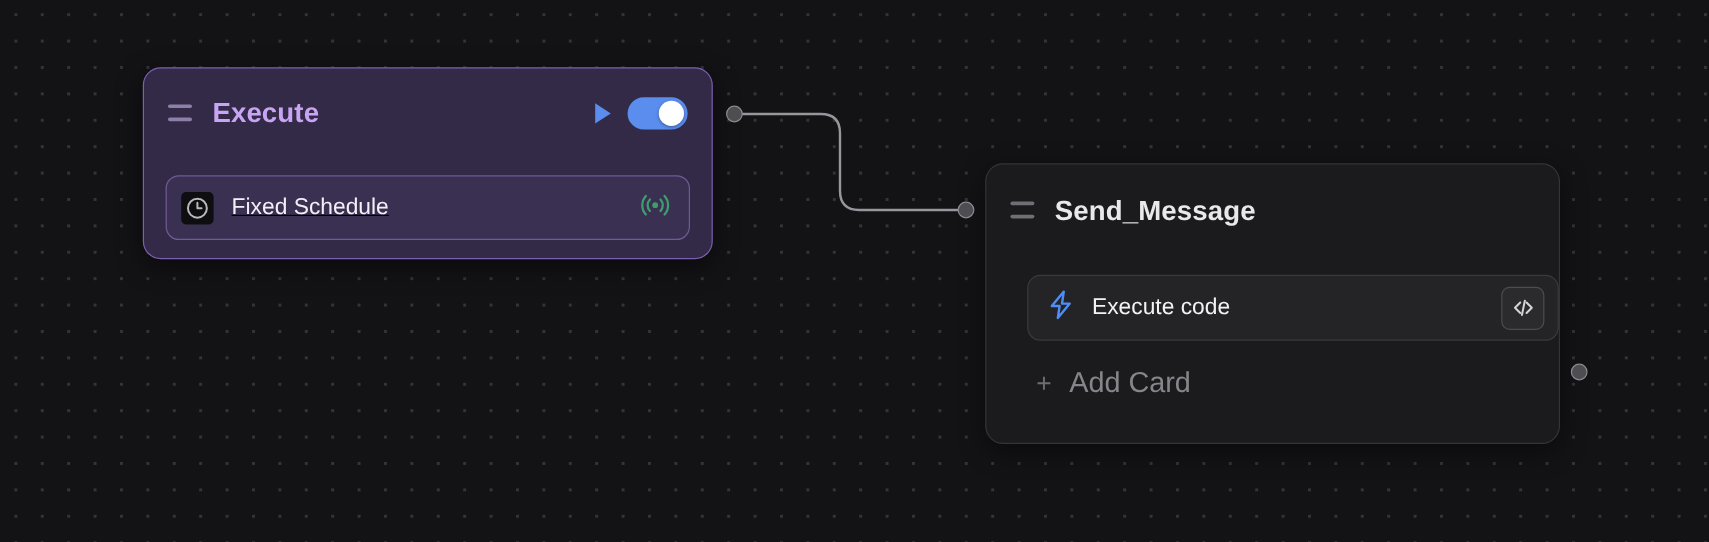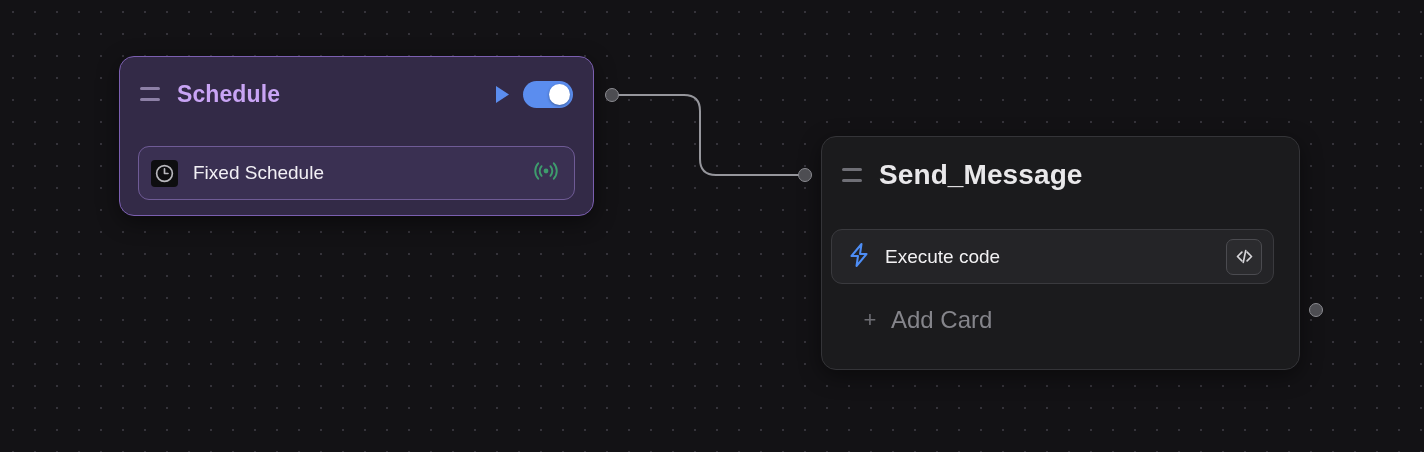--- a/index.html
+++ b/index.html
@@ -128,20 +128,21 @@
     width: 437px;
     height: 54px;
     box-sizing: border-box;
     border-radius: 11px;
     border: 1.2px solid #6f5b96;
     background: #3a3052;
     display: flex;
     align-items: center;
     padding: 0 14px 0 12px;
     cursor: pointer;
+    text-decoration: underline;
   }
   .clock-badge {
     width: 27px;
     height: 27px;
     border-radius: 4px;
     background: #0e0e10;
     display: flex;
     align-items: center;
     justify-content: center;
     flex: 0 0 auto;
@@ -164,27 +165,27 @@
     border: 1.3px solid #343438;
     box-shadow: 0 6px 22px rgba(0,0,0,0.45);
   }
   #node-action .drag-handle i { background: #6f6f76; }
   #node-action .node-header {
     height: 76px;
     padding: 0 20px;
   }
   #node-action .node-title {
     color: #e9e8ea;
-    font-size: 28px;
+    font-size: 23px;
     margin-left: 17px;
   }
 
   #action-card {
     position: absolute;
-    left: 9px;
+    left: 34px;
     top: 92px;
     width: 443px;
     height: 55px;
     box-sizing: border-box;
     border-radius: 11px;
     border: 1.1px solid #3a3a3e;
     background: #242427;
     display: flex;
     align-items: center;
     padding: 0 11px 0 15px;
@@ -256,21 +257,21 @@
   </svg>
 
   <div class="node" id="node-trigger">
 
     <div class="node-header">
       <span class="drag-handle">
         <i></i>
         <i></i>
       </span>
 
-      <span class="node-title">Schedule</span>
+      <span class="node-title">Execute</span>
 
       <span class="header-spacer"></span>
 
       <span class="play-btn">
         <svg width="16" height="19" viewBox="0 0 16 19" aria-hidden="true">
           <path d="M2 1 L15 9.5 L2 18 Z" fill="#5b8def"></path>
         </svg>
       </span>
 
       <span class="toggle">

